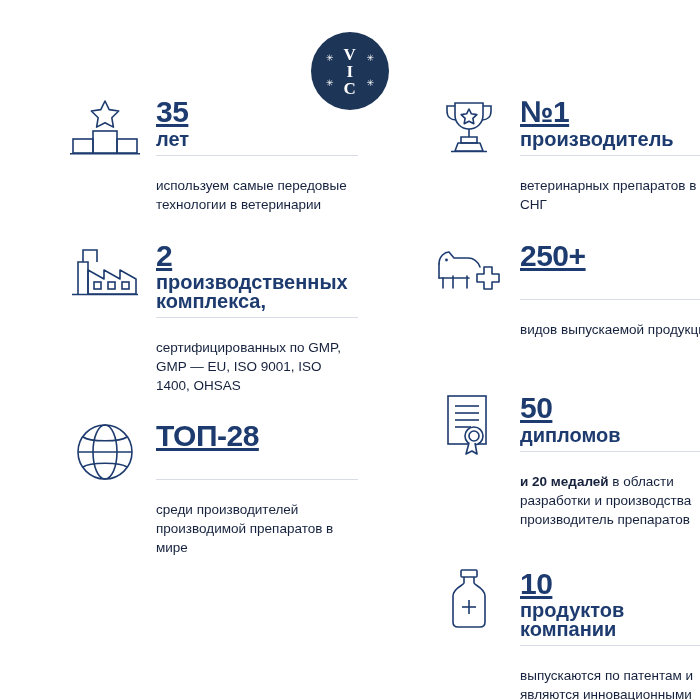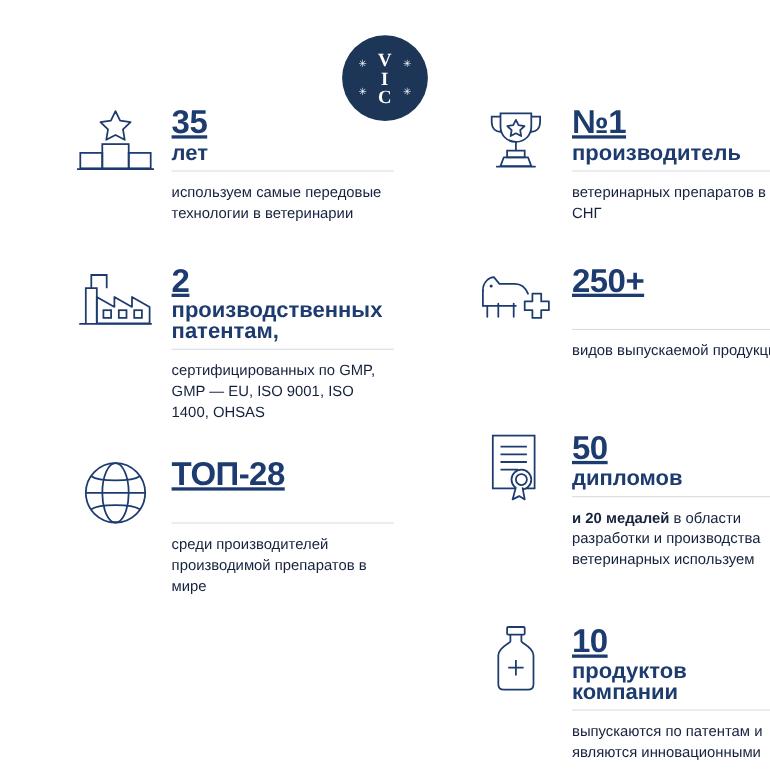--- a/index.html
+++ b/index.html
@@ -104,21 +104,21 @@
     line-height: 19px;
     color: #1d3b6f;
   }
   .sub.stack { display: block; width: 100%; }
   .desc {
     font-size: 13.5px;
     line-height: 19px;
     color: #15213d;
     margin-top: 6px;
     border-top: 1px solid #d7dce6;
-    padding-top: 9px;
+    padding-top: 20px;
   }
   .desc b { font-weight: bold; }
 
   
   .row1 { min-height: 120px; }
   .row2 { min-height: 128px; }
   .row3 { min-height: 152px; }
   .row4 { min-height: 120px; }
 </style>
 </head>
@@ -165,21 +165,21 @@
           <path d="M13 18 V6 h14 v12"></path>
           <path d="M18 50 V26 l16 9 V26 l16 9 V26 l16 9 V50 z" stroke-linejoin="round"></path>
           <line x1="2" y1="50.5" x2="68" y2="50.5"></line>
           <rect x="24" y="38" width="7" height="7"></rect>
           <rect x="38" y="38" width="7" height="7"></rect>
           <rect x="52" y="38" width="7" height="7"></rect>
         </svg>
       </div>
       <div class="headline">
         <span class="big">2</span>
-        <span class="sub stack">производственных патентам,</span>
+        <span class="sub stack">производственных комплекса,</span>
       </div>
       <div class="desc">сертифицированных по GMP, GMP — EU, ISO 9001, ISO 1400, OHSAS</div>
     </div>
 
     <div class="stat row4">
       <div class="icon">
         <svg width="62" height="62" viewBox="0 0 62 62" fill="none" stroke="#1d3b6f" stroke-width="1.6">
           <circle cx="31" cy="31" r="27"></circle>
           <ellipse cx="31" cy="31" rx="12" ry="27"></ellipse>
           <line x1="4" y1="31" x2="58" y2="31"></line>
@@ -244,21 +244,21 @@
           <line x1="17" y1="35" x2="33" y2="35"></line>
           <circle cx="36" cy="44" r="9" fill="#ffffff"></circle>
           <circle cx="36" cy="44" r="5"></circle>
           <path d="M31 51 l-3 11 6 -3 5 3 -2 -11" stroke-linejoin="round" fill="#ffffff"></path>
         </svg>
       </div>
       <div class="headline">
         <span class="big">50</span>
         <span class="sub stack">дипломов</span>
       </div>
-      <div class="desc"><b>и 20 медалей</b><span> в области разработки и производства ветеринарных используем</span></div>
+      <div class="desc"><b>и 20 медалей</b><span> в области разработки и производства производитель препаратов</span></div>
     </div>
 
     <div class="stat row4">
       <div class="icon">
         <svg width="56" height="64" viewBox="0 0 56 64" fill="none" stroke="#1d3b6f" stroke-width="1.6">
           <rect x="20" y="2" width="16" height="7" rx="1"></rect>
           <path d="M23 9 v6 c0 2 -11 5 -11 13 v26 c0 3 2 5 5 5 h22 c3 0 5 -2 5 -5 V28 c0 -8 -11 -11 -11 -13 V9"></path>
           <line x1="28" y1="32" x2="28" y2="46"></line>
           <line x1="21" y1="39" x2="35" y2="39"></line>
         </svg>

